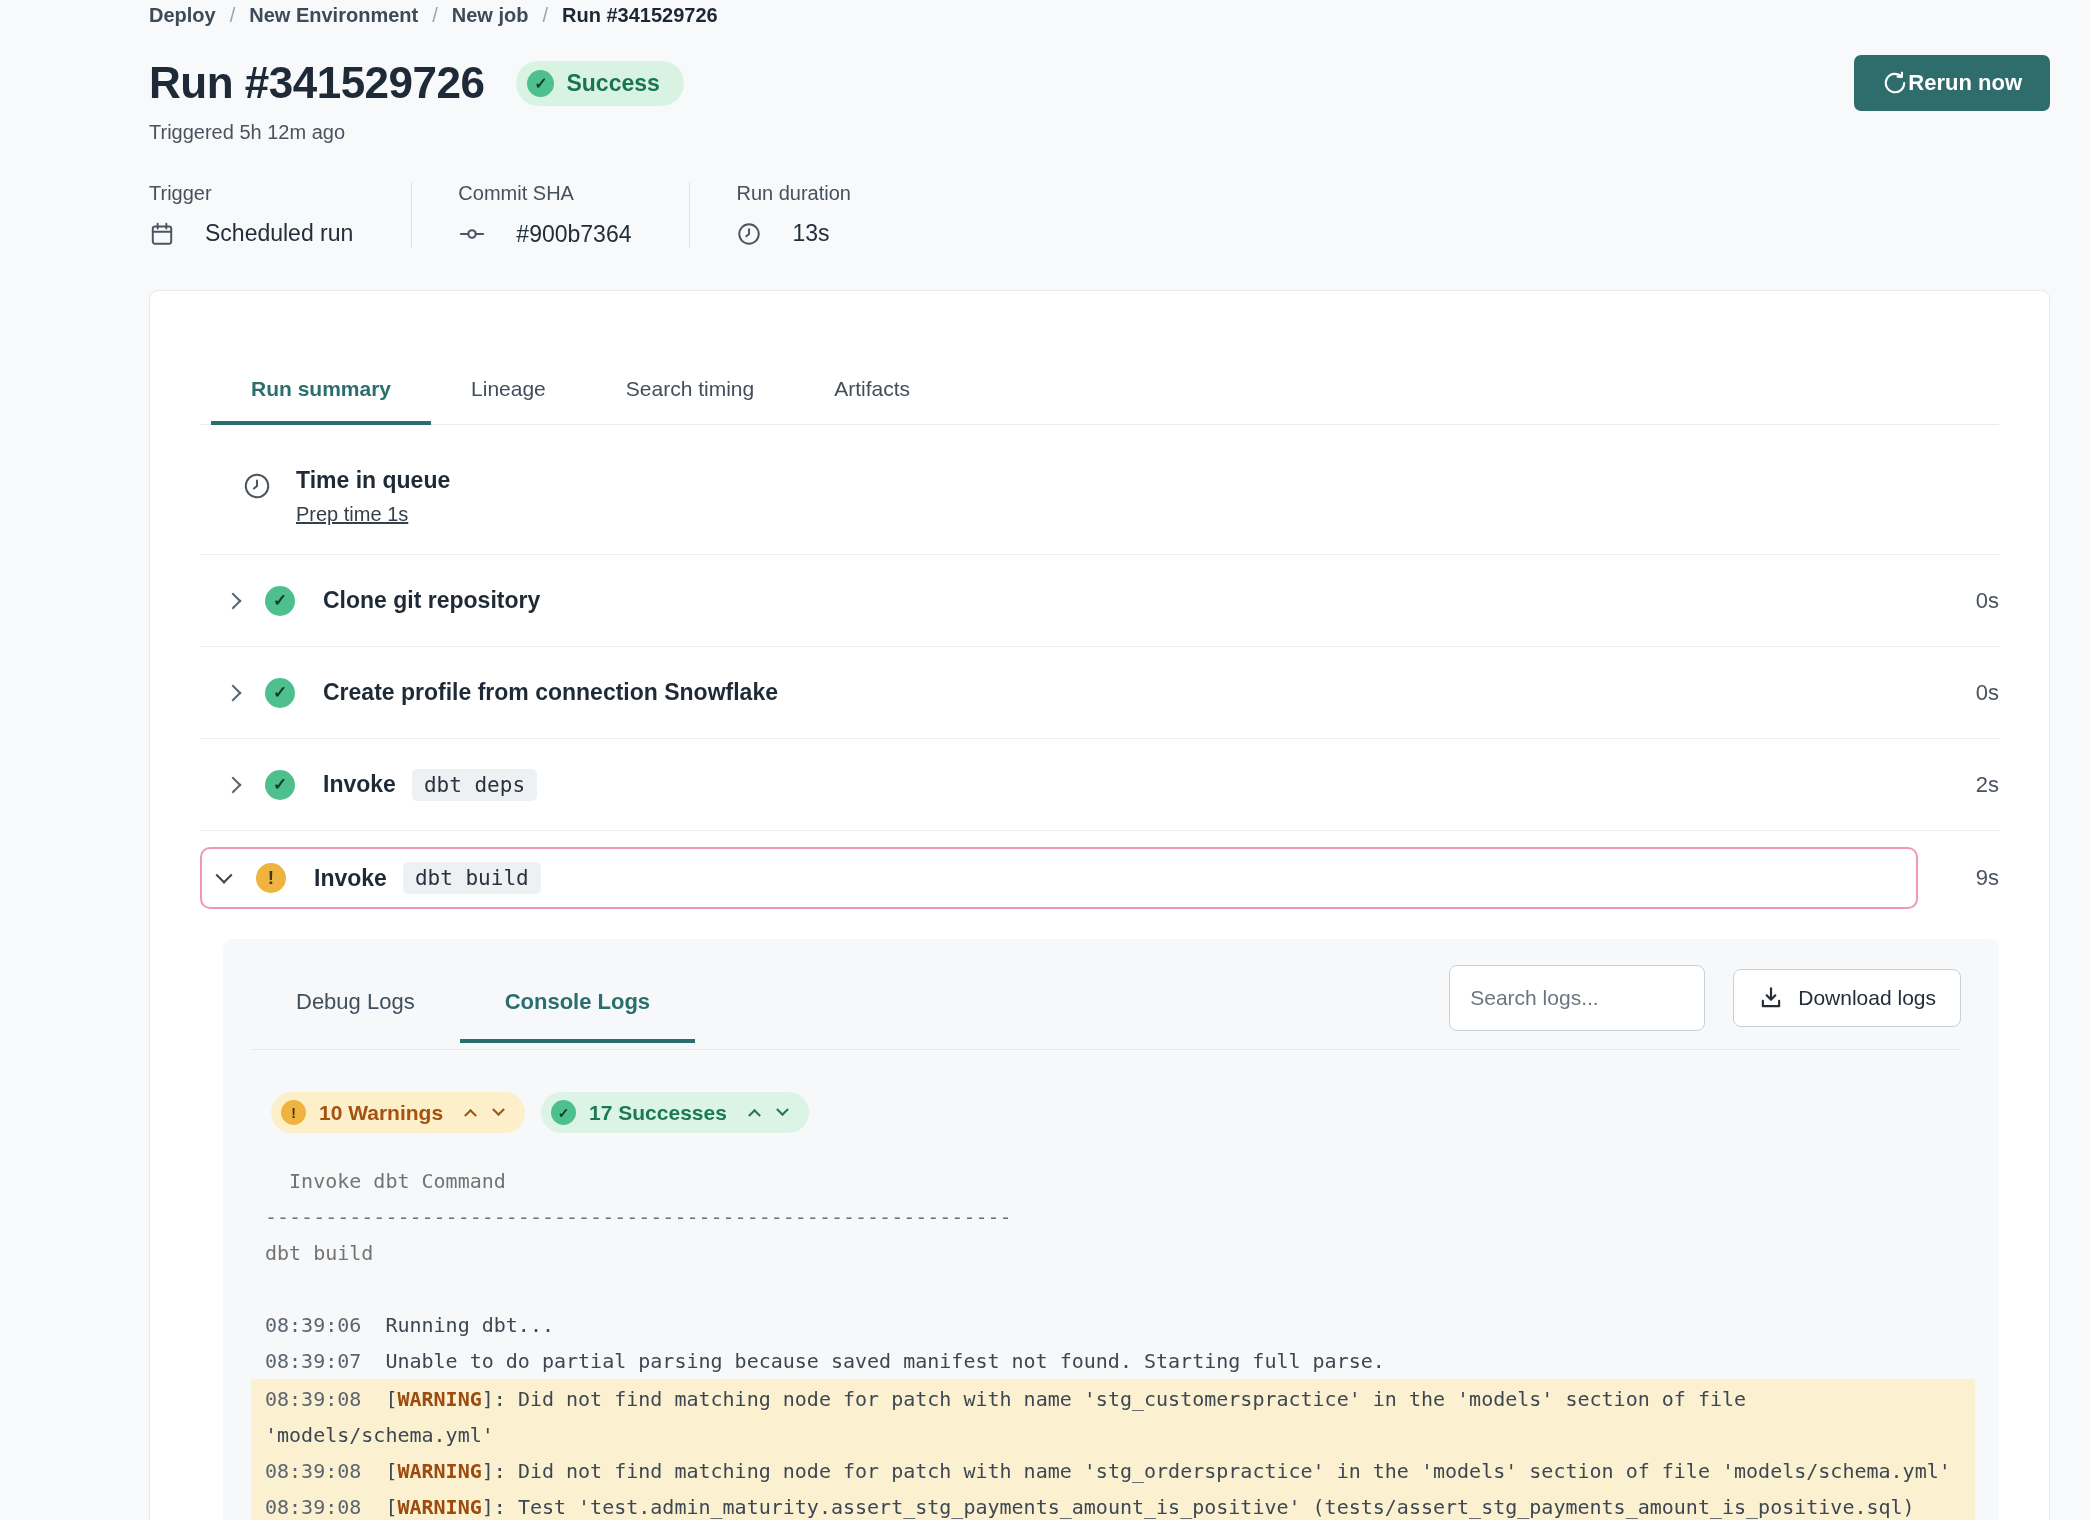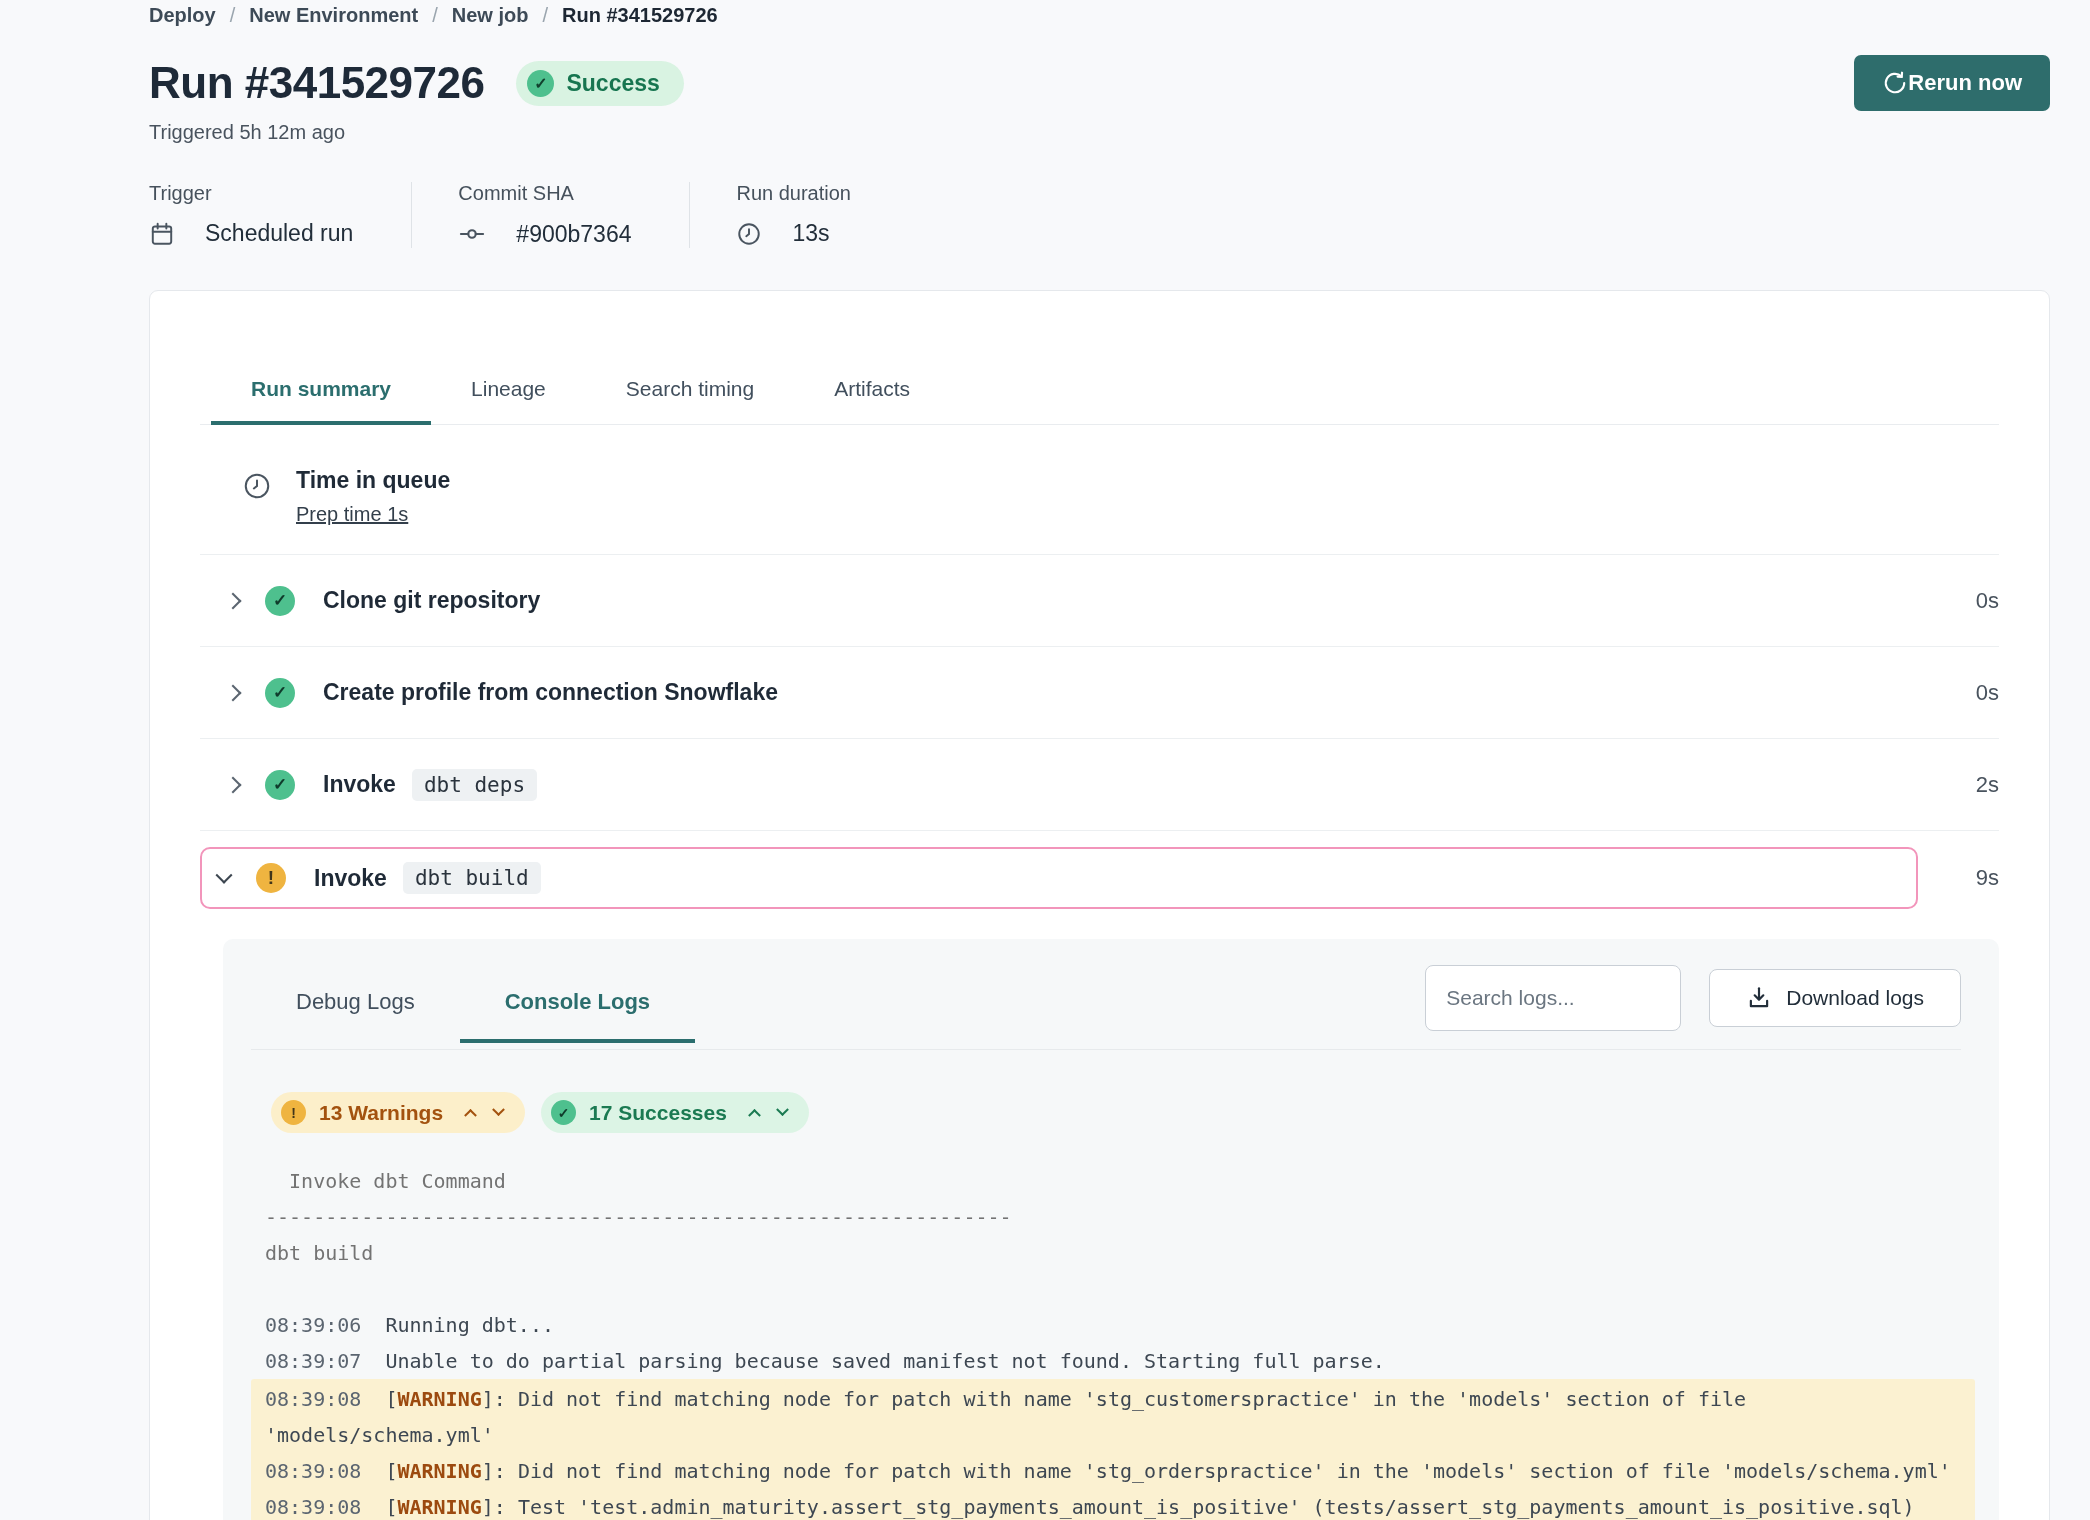--- a/index.html
+++ b/index.html
@@ -64,21 +64,21 @@
   .alert-box { flex:1; display:flex; align-items:center; height:62px; border:2px solid #f295bb; border-radius:10px; padding-left:16px; background:#fff; margin-right:33px; }
 
   
   .logs-panel { margin:30px 0 0 23px; background:#f6f8f9; border-radius:10px; padding:26px 38px 70px 28px; }
   .logs-head { display:flex; align-items:stretch; border-bottom:1px solid #e7eaec; }
   .log-tab { display:flex; align-items:center; padding:0 45px; height:78px; font-size:22px; color:#414f5d; border-bottom:4px solid transparent; margin-bottom:-1px; cursor:pointer; }
   .log-tab.active { color:#2b6e6e; font-weight:700; border-bottom-color:#2b6e6e; }
   .logs-controls { margin-left:auto; display:flex; align-items:center; gap:28px; padding-bottom:18px; }
   .search-input { width:256px; height:66px; border:1px solid #c9cfd6; border-radius:8px; background:#fff; font-family:inherit; font-size:21px; color:#39434d; padding:0 20px; }
   .search-input::placeholder { color:#6b7681; }
-  .download-btn { display:flex; align-items:center; gap:14px; height:58px; padding:0 36px; background:#fff; border:1px solid #c9cfd6; border-radius:8px; font-family:inherit; font-size:21px; color:#222e3a; cursor:pointer; }
+  .download-btn { display:flex; align-items:center; gap:14px; height:58px; padding:0 24px; background:#fff; border:1px solid #c9cfd6; border-radius:8px; font-family:inherit; font-size:21px; color:#222e3a; cursor:pointer; }
   .download-btn svg { display:block; color:#222e3a; }
 
   
   .badge-row { display:flex; gap:16px; margin-top:42px; padding-left:20px; }
   .log-badge { display:inline-flex; align-items:center; gap:13px; border-radius:999px; padding:8px 22px 8px 10px; font-size:21px; font-weight:700; cursor:pointer; }
   .badge-warn { background:#fcefca; color:#a3520f; }
   .badge-succ { background:#dcf4e5; color:#1b7a52; }
   .log-badge .dot { width:25px; height:25px; border-radius:50%; display:flex; align-items:center; justify-content:center; font-size:14px; font-weight:700; }
   .badge-warn .dot { background:#efb440; color:#41351a; }
   .badge-succ .dot { background:#4ec08e; color:#0f3b2b; }
@@ -240,21 +240,21 @@
               </svg>
             </span>
             <span>Download logs</span>
           </button>
         </div>
       </div>
 
       <div class="badge-row">
         <span class="log-badge badge-warn">
           <span class="dot">!</span>
-          <span>13 Warnings</span>
+          <span>10 Warnings</span>
           <span class="caret up"></span>
           <span class="caret down"></span>
         </span>
         <span class="log-badge badge-succ">
           <span class="dot">✓</span>
           <span>17 Successes</span>
           <span class="caret up"></span>
           <span class="caret down"></span>
         </span>
       </div>

